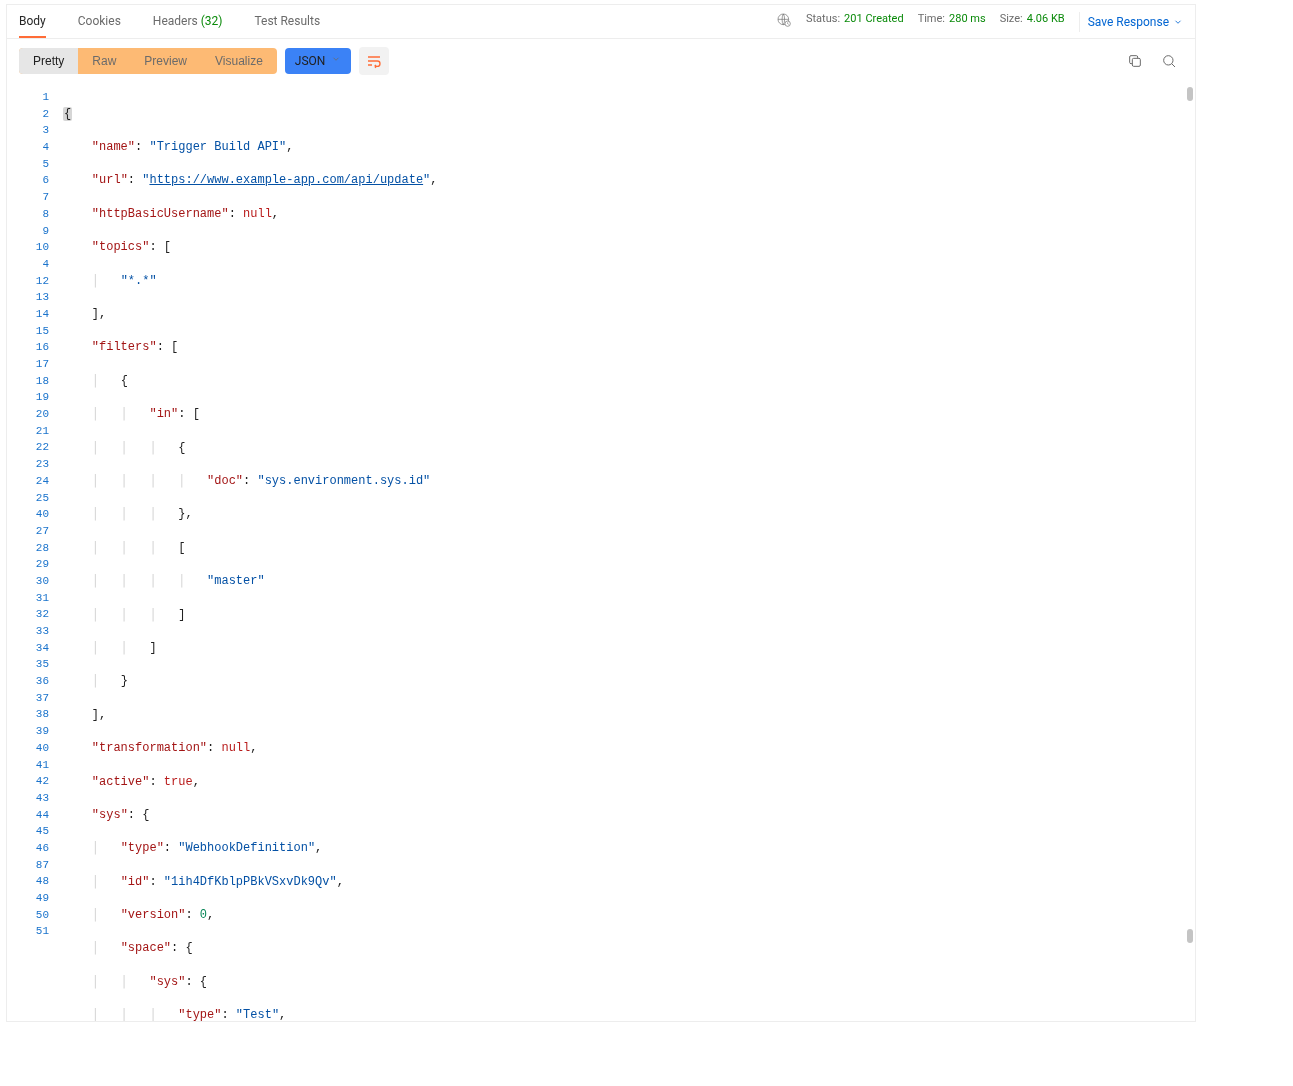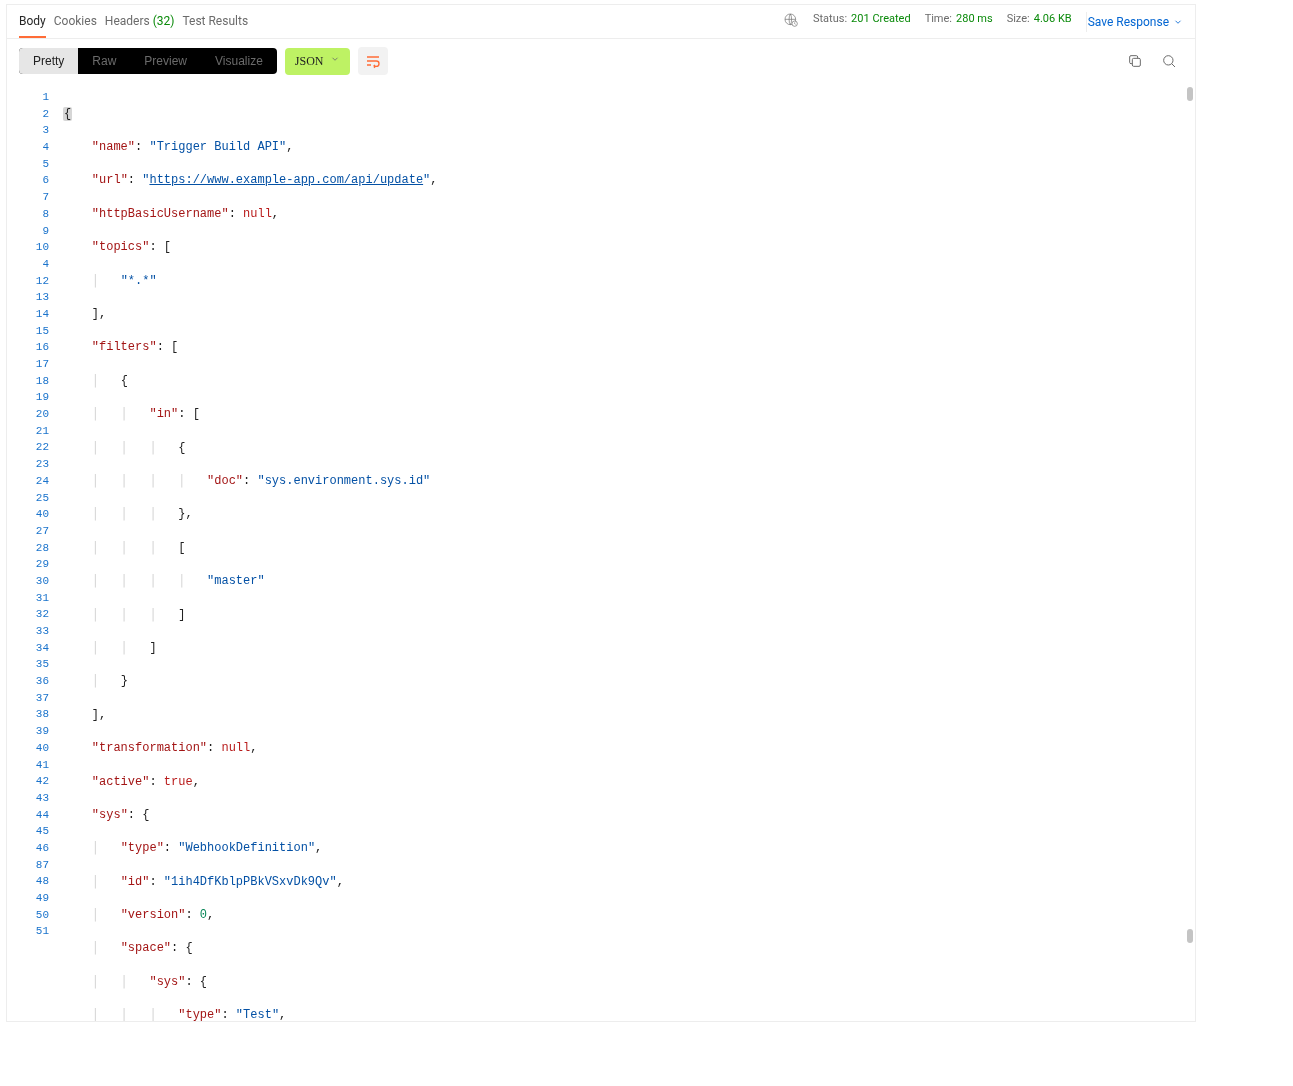--- a/index.html
+++ b/index.html
@@ -20,21 +20,21 @@
     }
     
     .topbar {
       display: flex;
       align-items: center;
       justify-content: space-between;
       padding: 0 12px;
       height: 34px;
       border-bottom: 1px solid #ededed;
     }
-    .tabs { display: flex; gap: 8px; height: 100%; align-items: center; }
+    .tabs { display: flex; gap: 32px; height: 100%; align-items: center; }
     .tab {
       font-size: 12px;
       color: #6b6b6b;
       cursor: pointer;
       height: 100%;
       display: flex;
       align-items: center;
       border-bottom: 2px solid transparent;
     }
     .tab.active { color: #262626; border-bottom-color: #ff6c37; }
@@ -43,36 +43,36 @@
     .meta .val-green { color: #0a8a0a; }
     .meta-item { display: flex; gap: 4px; align-items: center; }
     .save-response {
       color: #0265d2;
       font-size: 12px;
       display: flex;
       align-items: center;
       gap: 4px;
       cursor: pointer;
       border-left: 1px solid #ededed;
-      padding-left: 1px;
+      padding-left: 8px;
       height: 20px;
     }
     .globe-icon svg { width: 16px; height: 16px; stroke: #6b6b6b; fill: none; }
     .chev { width: 10px; height: 10px; }
     
     .toolbar {
       display: flex;
       align-items: center;
       justify-content: space-between;
       padding: 8px 12px;
       gap: 8px;
     }
     .toolbar-left { display: flex; align-items: center; gap: 0; }
     .seg {
-      background: #000000;
+      background: #fdba74;
       border-radius: 4px;
       display: flex;
       overflow: hidden;
     }
     .seg-btn {
       padding: 6px 14px;
       font-size: 12px;
       color: #6b6b6b;
       cursor: pointer;
       border: none;
@@ -80,27 +80,26 @@
     }
     .seg-btn.active {
       background: #e6e6e6;
       color: #212121;
     }
     .select-box {
       display: flex;
       align-items: flex-start;
       gap: 6px;
       padding: 6px 10px;
-      background: #bef264;
+      background: #3b82f6;
       border-radius: 4px;
       font-size: 12px;
       color: #212121;
       cursor: pointer;
       margin-left: 8px;
-      font-family: Liberation Serif, serif;
     }
     .wrap-btn {
       width: 30px;
       height: 28px;
       display: flex;
       align-items: center;
       justify-content: center;
       background: #f2f2f2;
       border-radius: 4px;
       margin-left: 8px;

